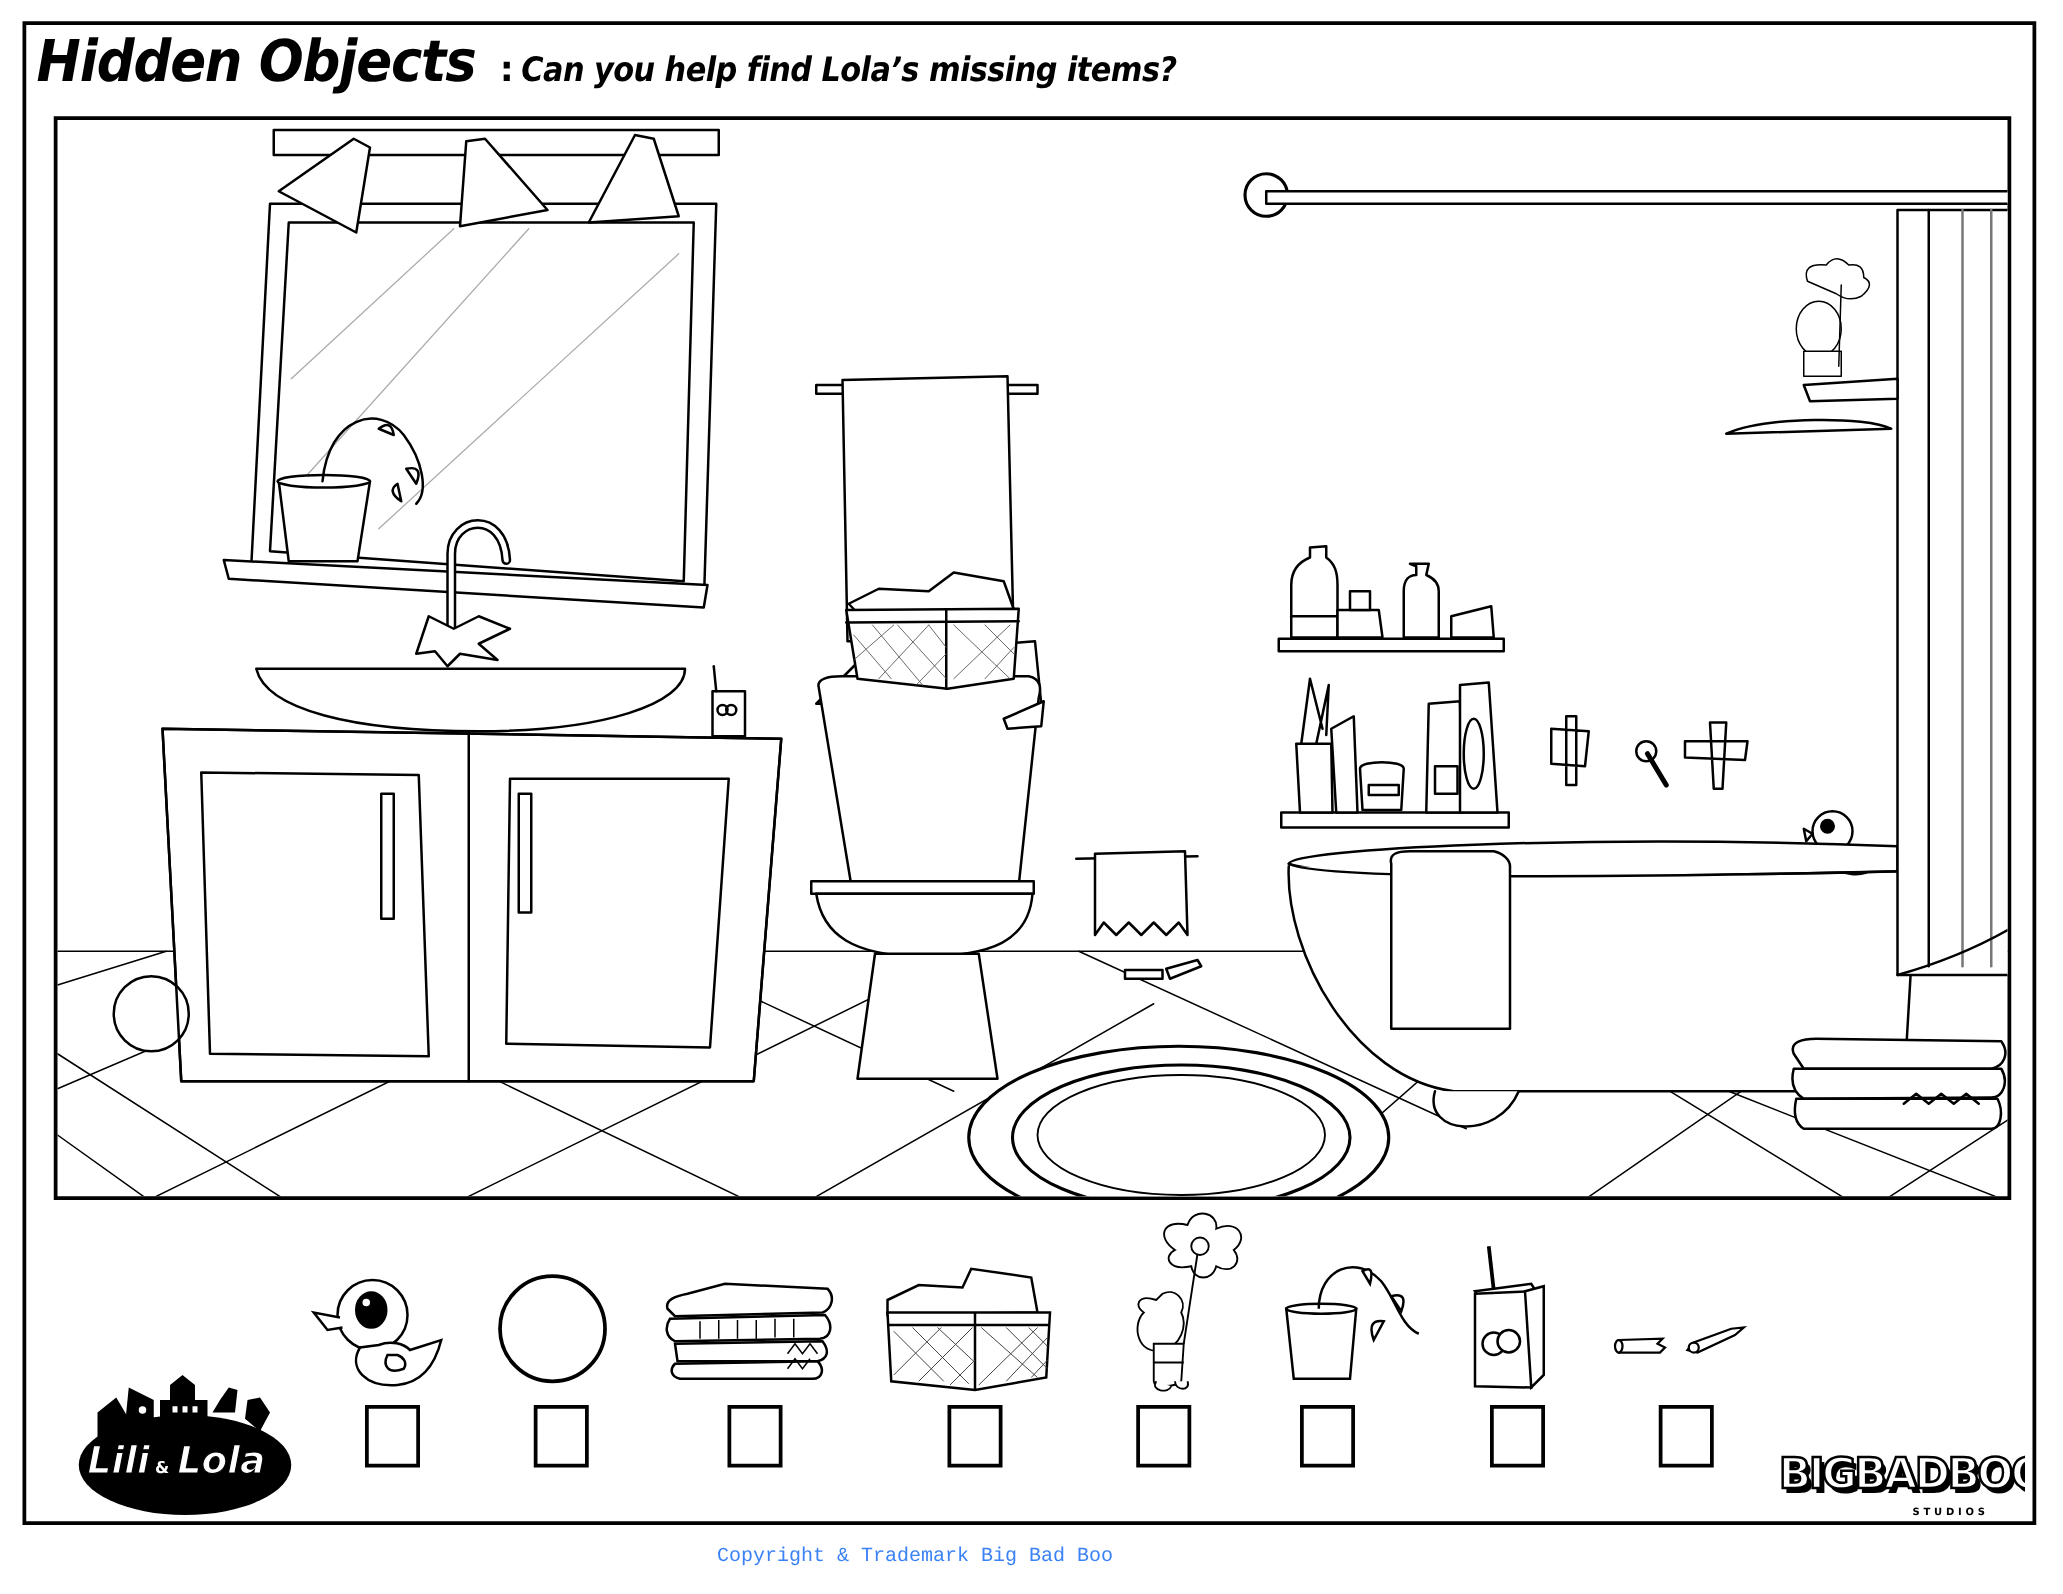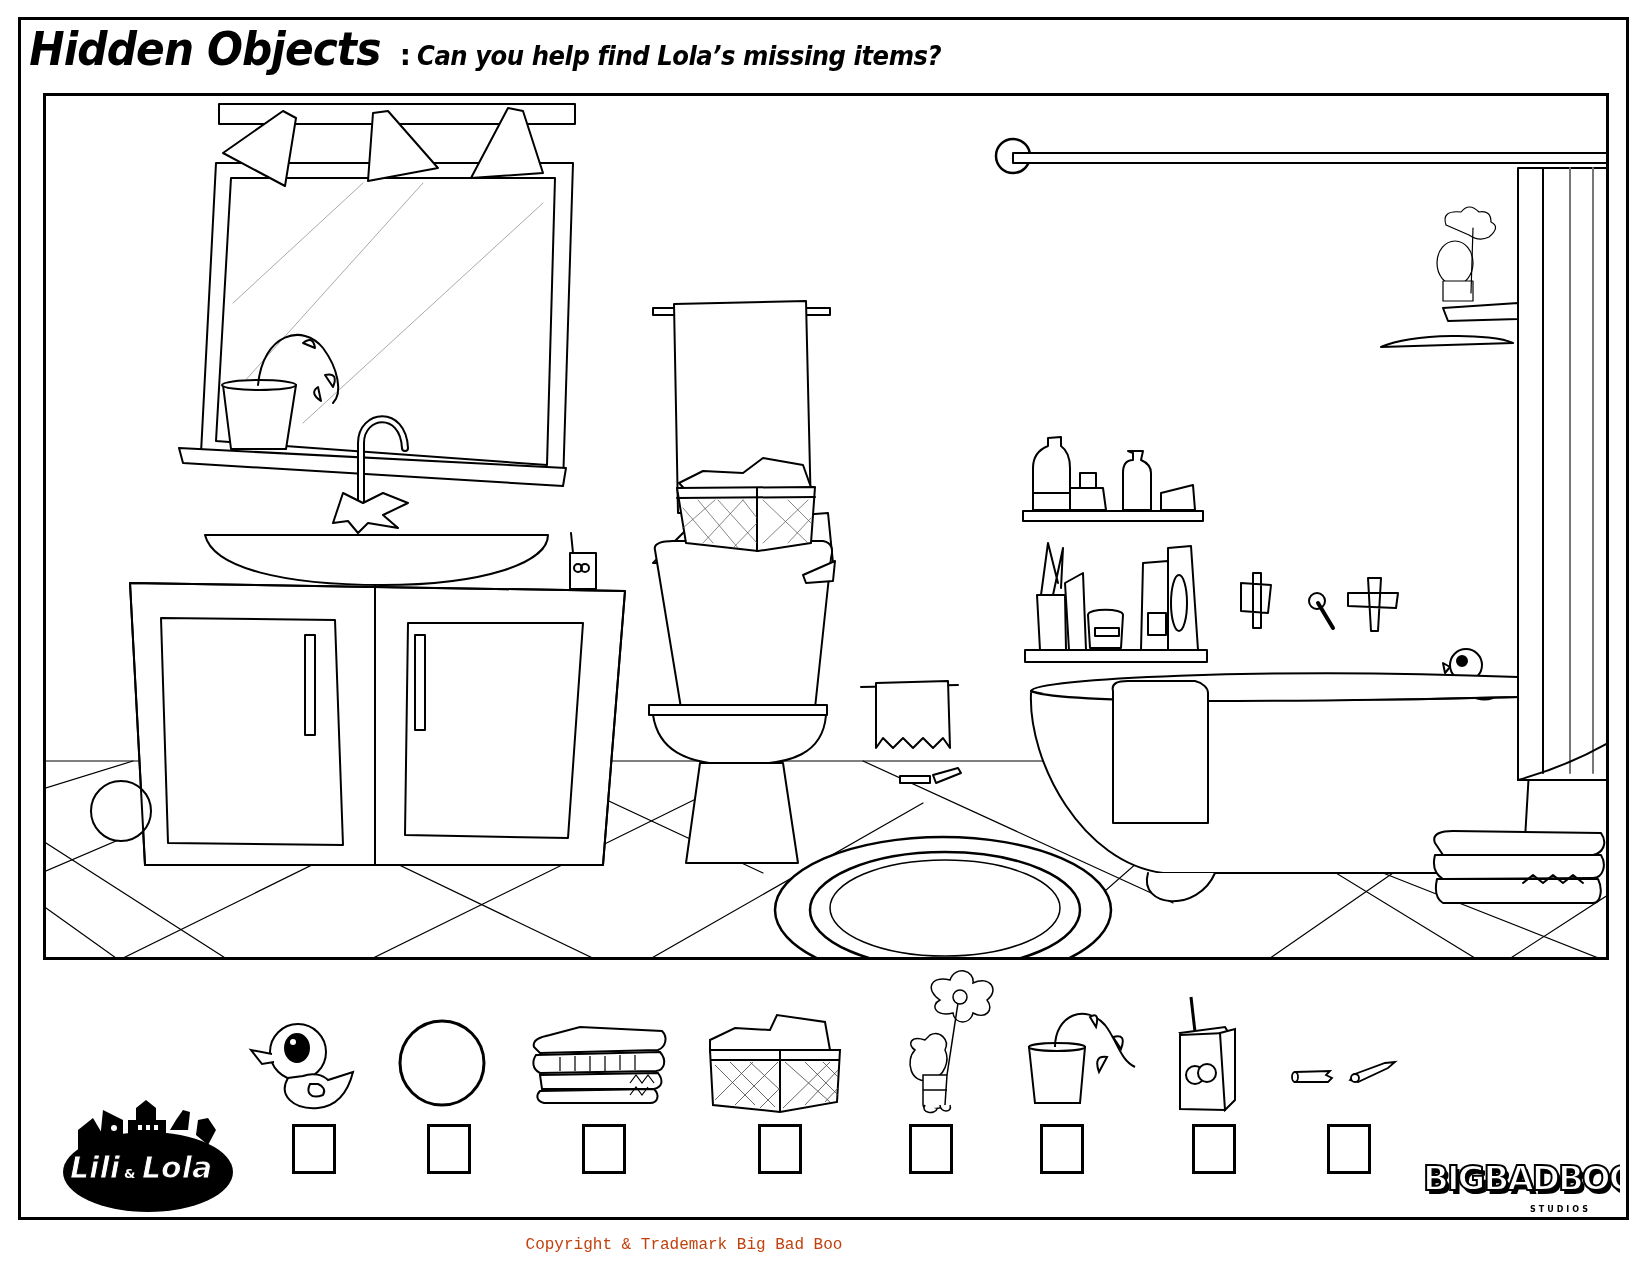--- a/index.html
+++ b/index.html
@@ -9,21 +9,21 @@
   .title-main { font-family:"DejaVu Sans", sans-serif; font-weight:bold; font-size:46px; letter-spacing:-1px; font-style:italic; transform:scaleX(0.92); display:inline-block; vertical-align:baseline; }
   .title-sep { font-family:"DejaVu Sans", sans-serif; font-weight:bold; font-size:28px; margin:0 6px 0 4px; display:inline-block; }
   .title-sub { font-family:"DejaVu Sans", sans-serif; font-weight:bold; font-size:27px; font-style:italic; display:inline-block; transform:scaleX(0.9); transform-origin:left center; letter-spacing:-0.5px; }
   .scene { position:absolute; left:43px; top:93px; width:1566px; height:867px; border:3px solid #000; box-sizing:border-box; overflow:hidden; }
   .scene svg { position:absolute; left:-43px; top:-93px; }
   .items-row { position:absolute; left:0; top:0; width:1650px; height:1275px; pointer-events:none; }
   .item-icon { position:absolute; pointer-events:auto; }
   .checkbox { position:absolute; width:44px; height:50px; border:3px solid #000; box-sizing:border-box; background:#fff; cursor:pointer; pointer-events:auto; }
   .logo-lili { position:absolute; left:58px; top:1090px; width:180px; height:125px;text-decoration:underline; }
   .logo-bbb { position:absolute; left:1420px; top:1152px; width:200px; height:70px; }
-  .copyright { position:absolute; left:0; top:1236px; width:1368px; text-align:center; font-family:"Liberation Mono", monospace; font-size:16px; color:#c2410c; }
+  .copyright { position:absolute; left:0; top:1236px; width:1368px; text-align:center; font-family:"Liberation Mono", monospace; font-size:16px; color:#3b82f6;padding-left:48px; }
 </style>
 </head>
 <body>
 
 <div class="outer-frame"></div>
 
 <div class="title-row">
   <span class="title-main">Hidden Objects</span><span class="title-sep">:</span><span class="title-sub">Can you help find Lola’s missing items?</span>
 </div>
 

